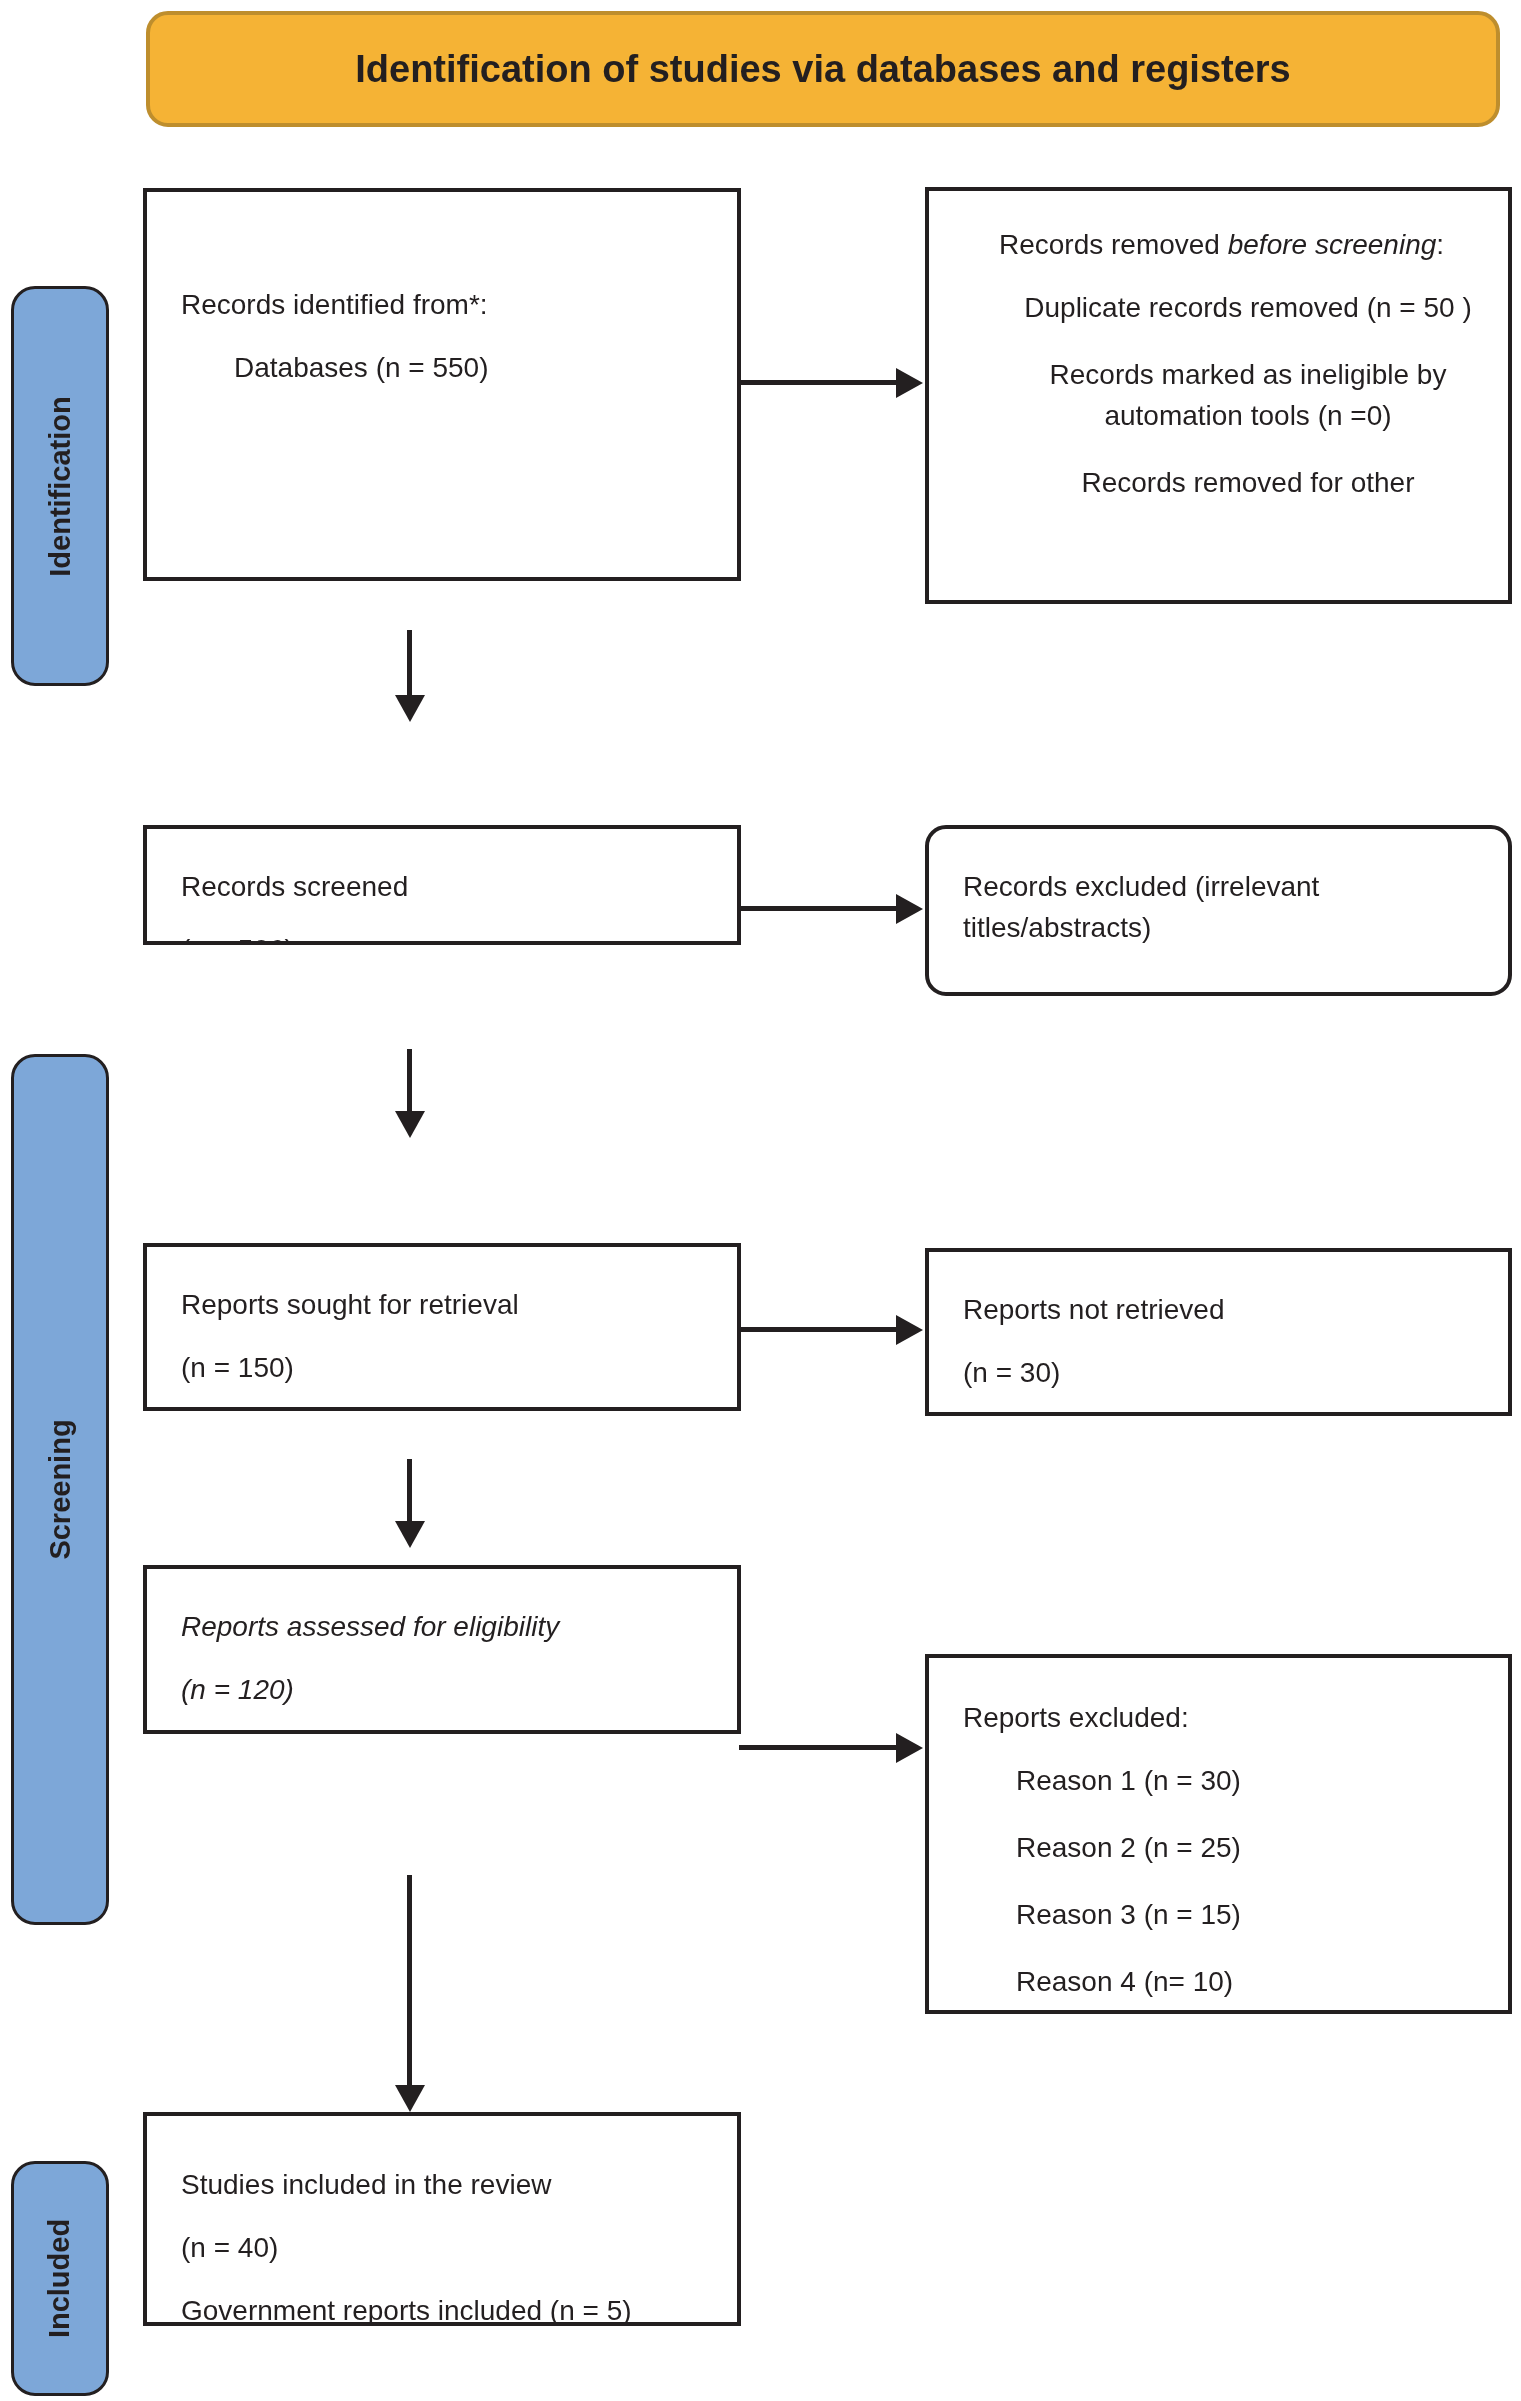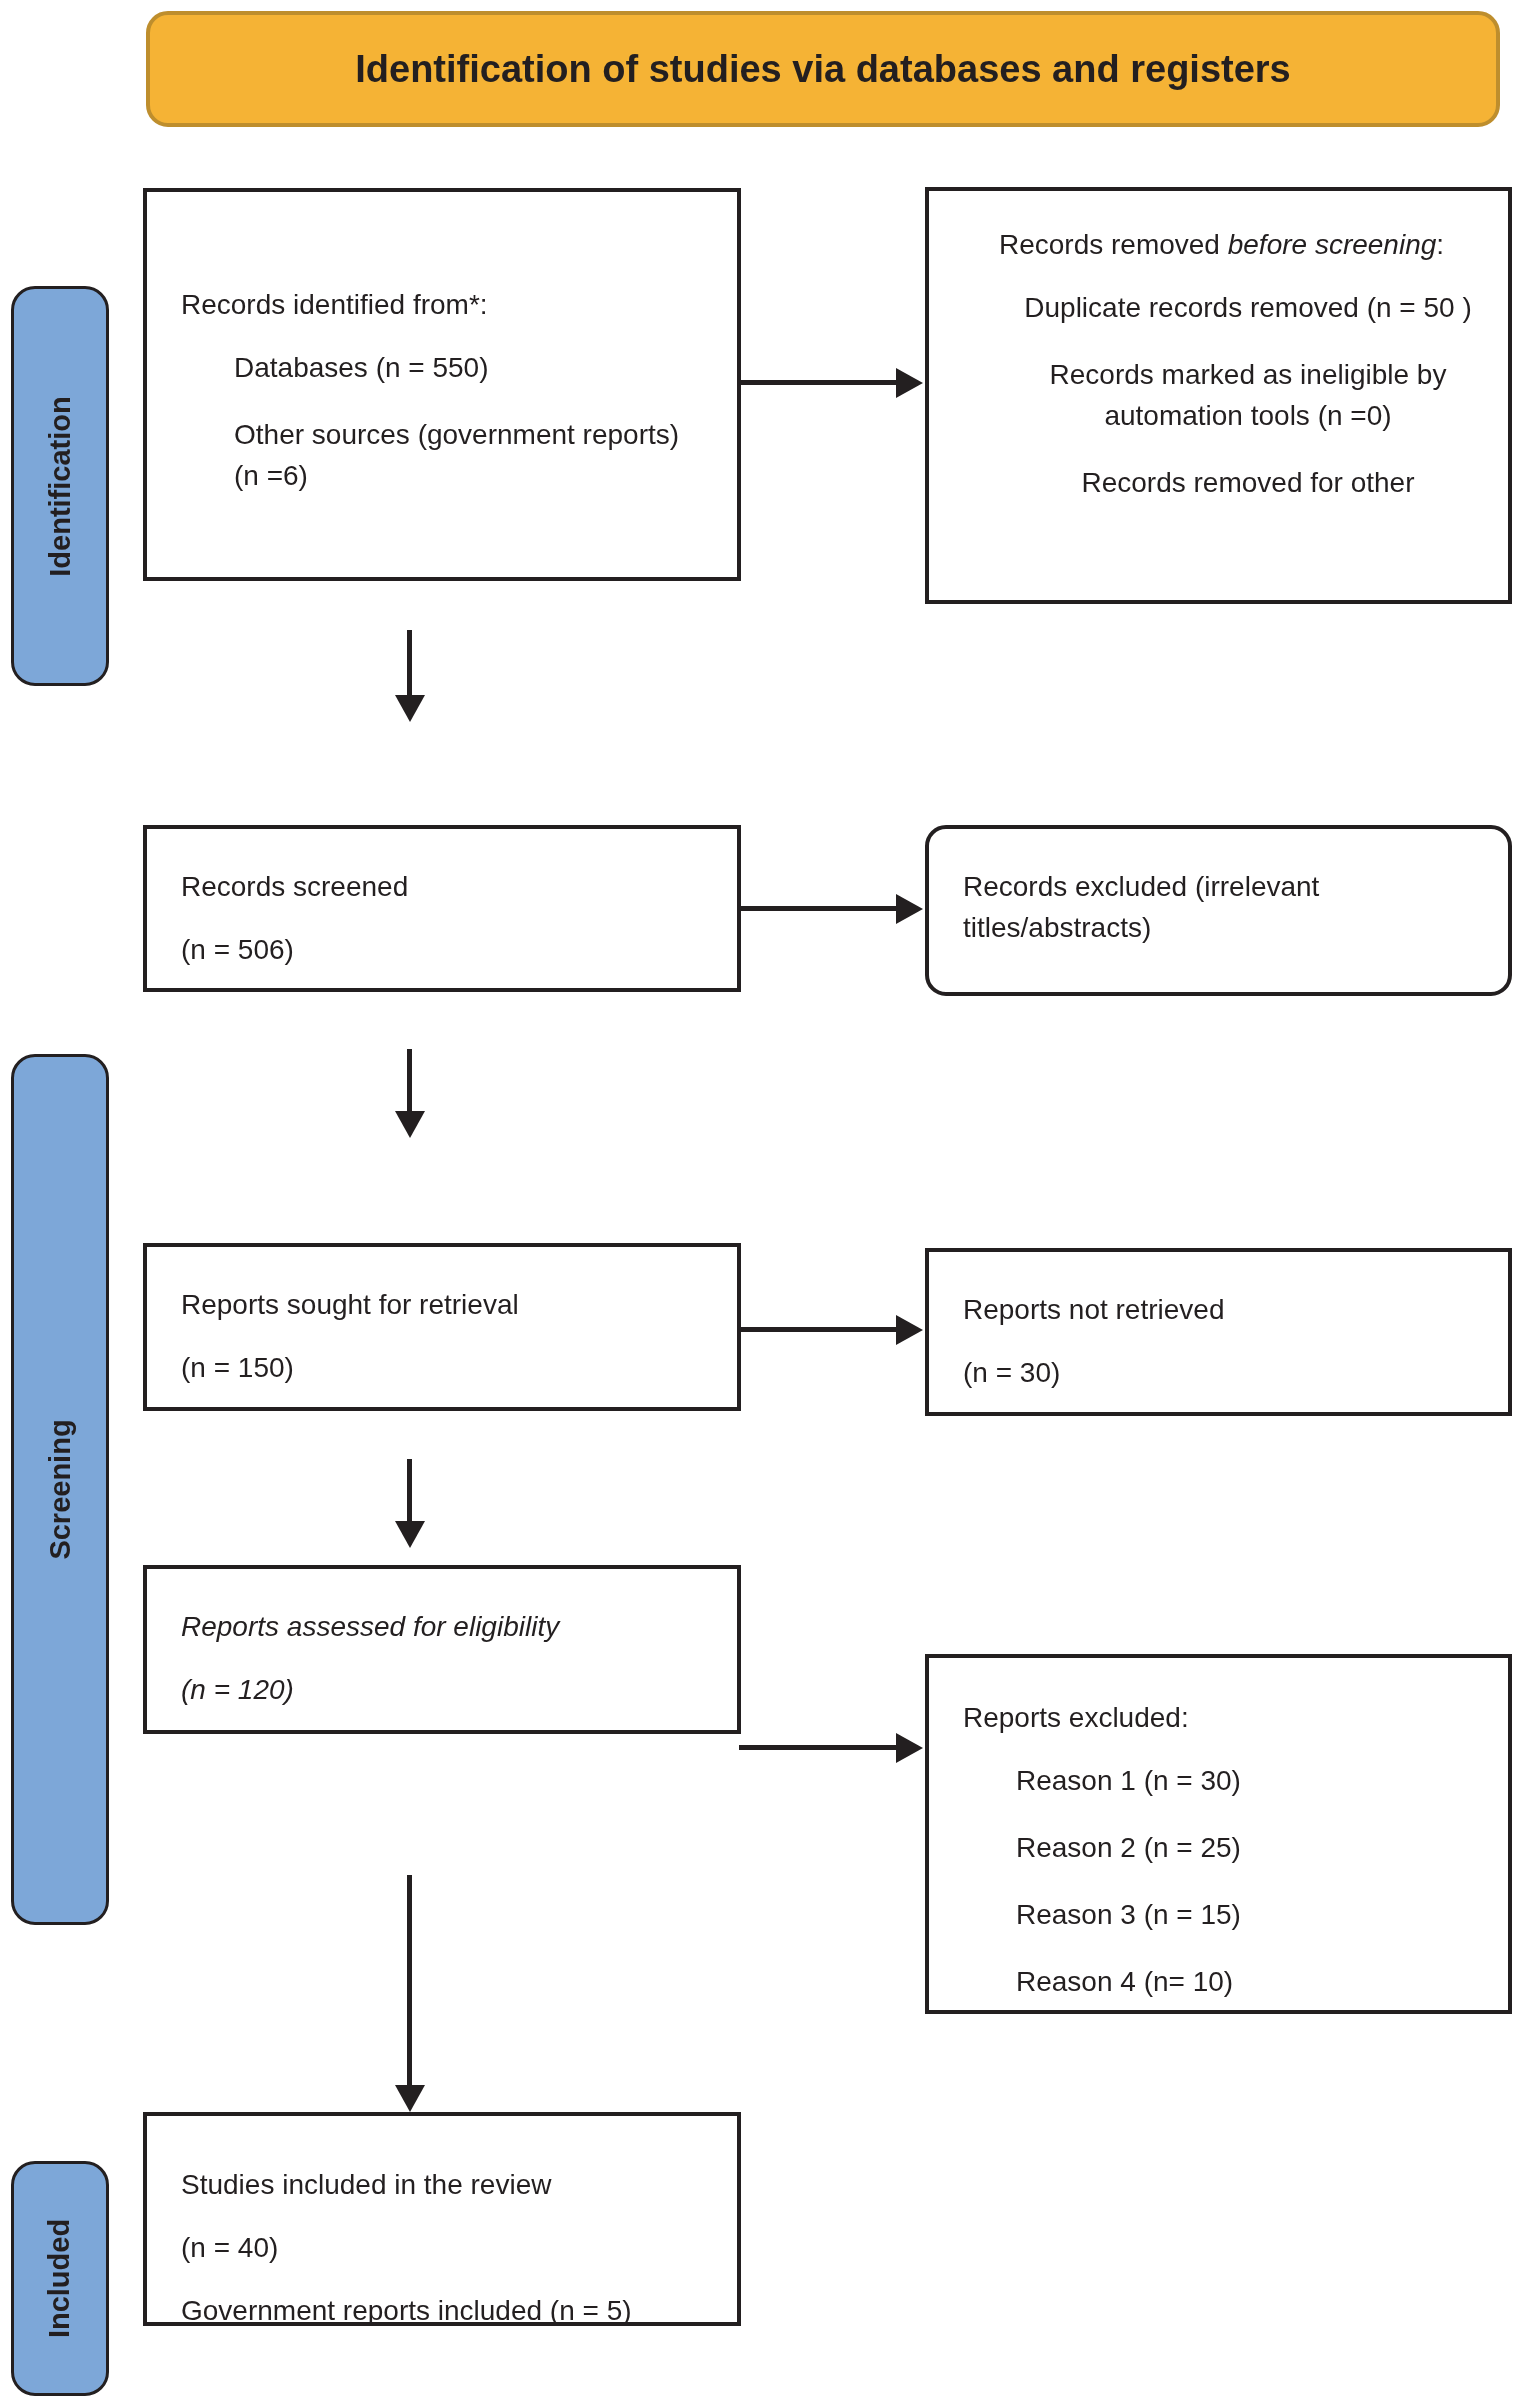--- a/index.html
+++ b/index.html
@@ -69,24 +69,23 @@
   <div class="stage" style="top:1054px;height:871px;">
     <span class="stage-label">Screening</span>
   </div>
   <div class="stage" style="top:2161px;height:235px;">
     <span class="stage-label">Included</span>
   </div>
 
   <div class="fbox col-left" style="top:188px;height:393px;padding:92px 28px 18.4px 34px;">
     <p>Records identified from*:</p>
     <p class="indent">Databases (n = 550)</p>
-    <p class="indent">Other sources (government reports) (n =6)</p>
   </div>
 
-  <div class="fbox col-left pad" style="top:825px;height:167px;">
+  <div class="fbox col-left pad" style="top:825px;height:120px;">
     <p>Records screened</p>
     <p>(n = 506)</p>
   </div>
 
   <div class="fbox col-left pad" style="top:1243px;height:168px;">
     <p>Reports sought for retrieval</p>
     <p>(n = 150)</p>
   </div>
 
   <div class="fbox col-left pad" style="top:1565px;height:169px;font-style:italic;">

